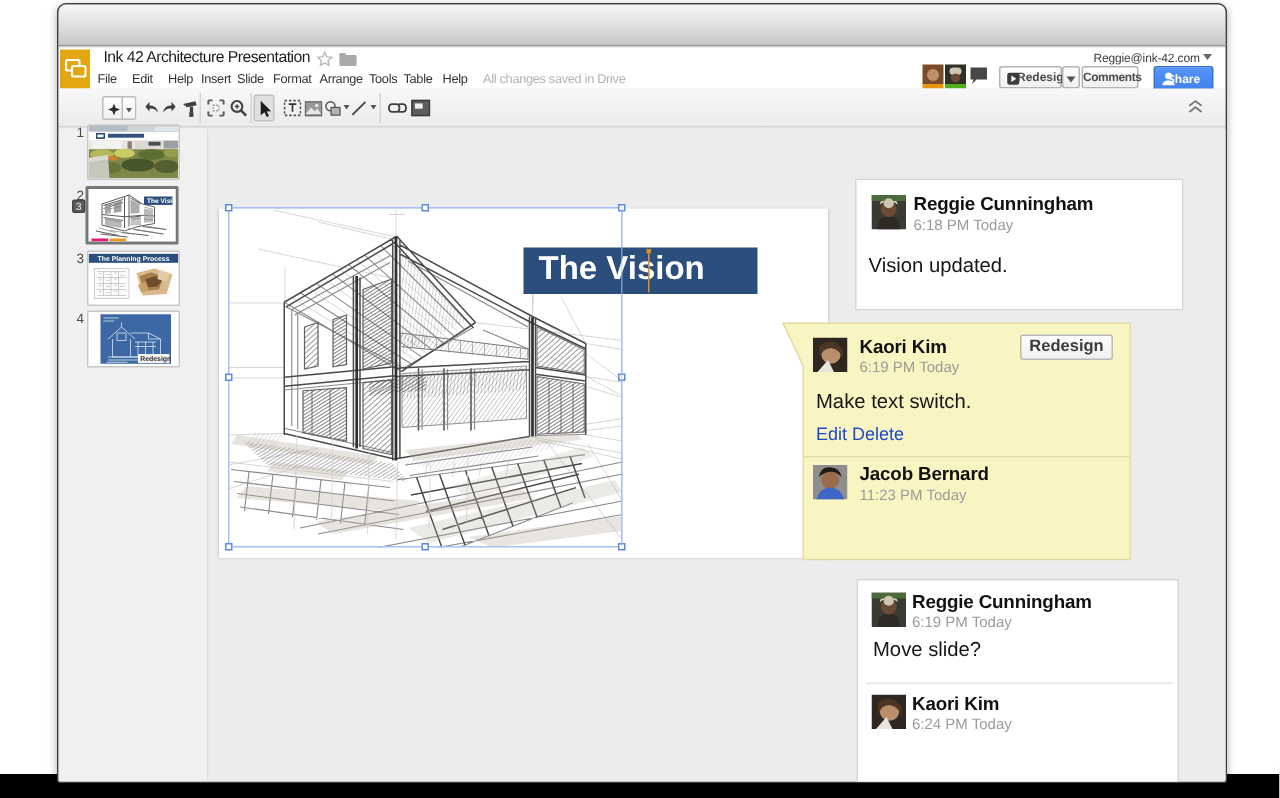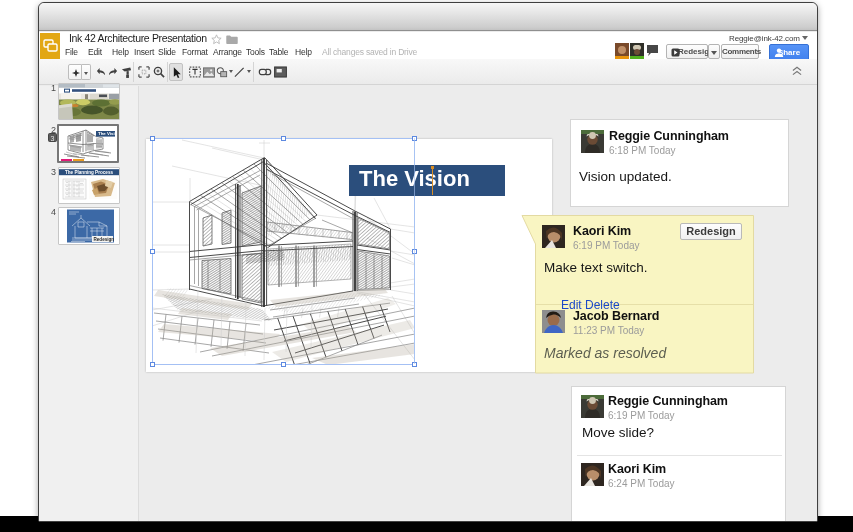--- a/index.html
+++ b/index.html
@@ -343,30 +343,29 @@
       <svg class="avatar" style="left:7px;top:9px;" viewBox="0 0 23 23">
           <rect width="23" height="23" fill="#2e2620"></rect>
           <circle cx="12" cy="11" r="6.5" fill="#b98e6a"></circle>
           <path d="M4 6 Q12 -2 20 8 L20 16 Q19 8 12 7 Q6 7 4.5 14 Z" fill="#4c3523"></path>
           <path d="M3 23 L10 15 L14 23 Z" fill="#e8e4de"></path>
         </svg>
       <div class="cname" style="position:absolute;left:38px;top:8px;">Kaori Kim</div>
       <div class="ctime" style="position:absolute;left:38px;top:24px;">6:19 PM Today</div>
       <div style="position:absolute;left:145px;top:7px;width:62px;height:17px;border:1px solid #b9b9b9;border-radius:2px;background:linear-gradient(#fdfdfd,#f0f0f0);font-size:11px;font-weight:bold;color:#3c3c3c;text-align:center;line-height:15px;">Redesign</div>
       <div class="ctext" style="position:absolute;left:9px;top:44px;">Make text switch.</div>
-      <div style="position:absolute;left:26px;top:66px;font-size:12px;color:#1b49c8;margin-top:16px;">Edit Delete</div>
+      <div style="position:absolute;left:9px;top:66px;font-size:12px;color:#1b49c8;">Edit Delete</div>
       <svg class="avatar" style="left:7px;top:94px;" viewBox="0 0 23 23">
           <rect width="23" height="23" fill="#8e8e8e"></rect>
           <circle cx="11.5" cy="10" r="6" fill="#9a6b4a"></circle>
           <path d="M4 8 Q5 1 11.5 1.5 Q18 2 19 8 Q15 4 11.5 4.5 Q7 5 4 8 Z" fill="#221a14"></path>
           <path d="M2 23 Q5 15 11.5 15 Q18 15 21 23 Z" fill="#3f66c4"></path>
         </svg>
       <div class="cname" style="position:absolute;left:38px;top:93px;">Jacob Bernard</div>
       <div class="ctime" style="position:absolute;left:38px;top:109px;">11:23 PM Today</div>
-      <div style="position:absolute;left:9px;top:129px;font-size:14px;font-style:italic;color:#5c5e50;">Marked as resolved</div>
     </div>
 
     <div class="cbox" style="left:532px;top:383px;width:215px;height:150px;">
       <svg class="avatar" style="left:9px;top:8px;" viewBox="0 0 23 23">
           <rect width="23" height="23" fill="#3a3a34"></rect>
           <path d="M4 23 Q4 14 11.5 14 Q19 14 19 23 Z" fill="#2e2b26"></path>
           <circle cx="11.5" cy="9.5" r="5.2" fill="#6b4b35"></circle>
           <path d="M5.5 6.5 Q11.5 1.5 17.5 6.5 L17 4.5 Q11.5 0.5 6 4.5 Z" fill="#d9d2c4"></path>
           <rect x="0" y="0" width="23" height="4" fill="#4c6b3a"></rect>
           <circle cx="11.5" cy="5.5" r="3.4" fill="#cfc6b2"></circle>

